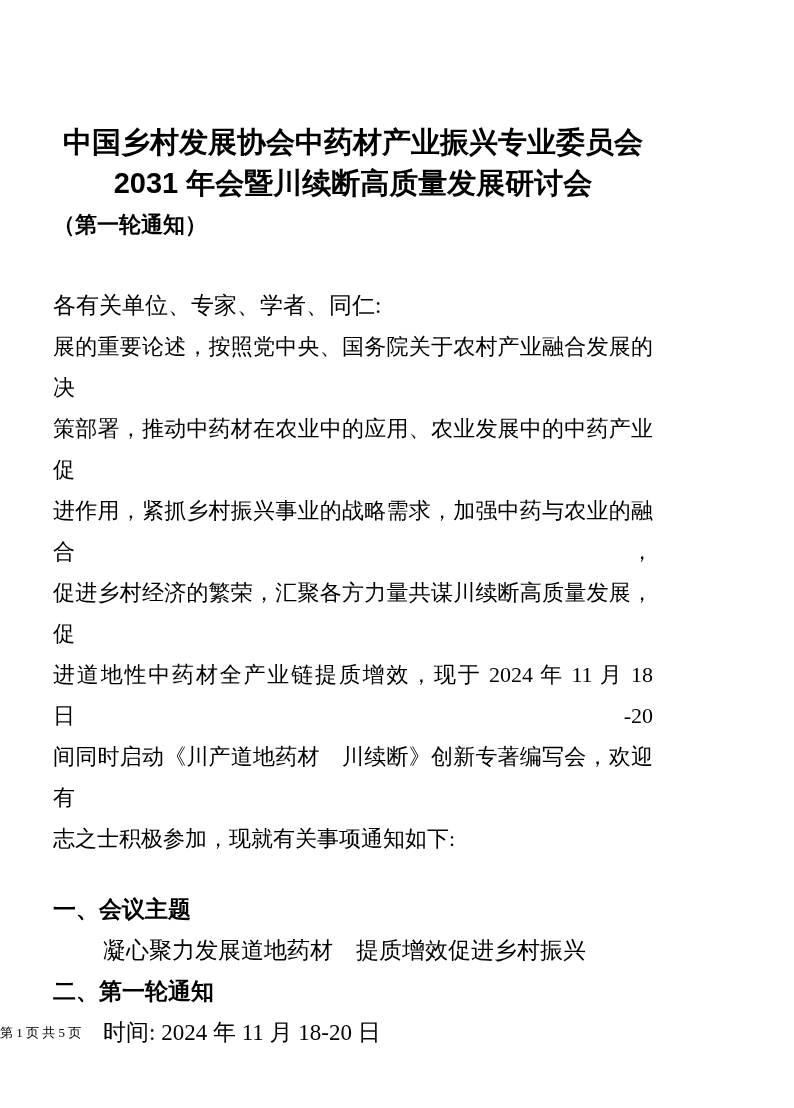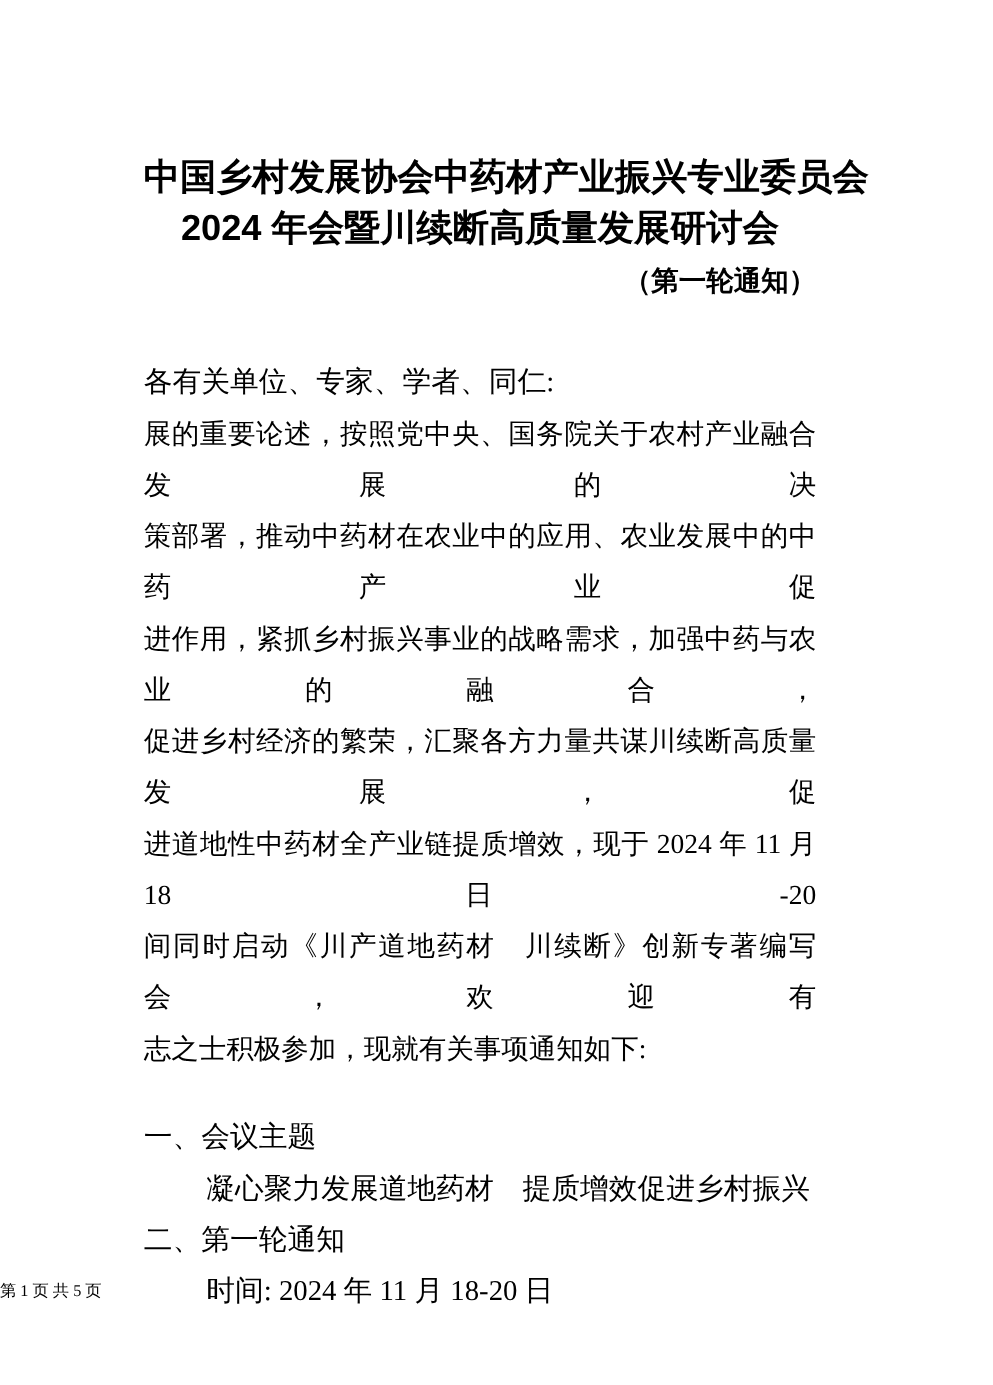--- a/index.html
+++ b/index.html
@@ -4,58 +4,58 @@
 <style>
   * { margin: 0; padding: 0; box-sizing: border-box; }
   html, body { background: #ffffff; }
   body { width: 794px; height: 1108px; overflow: hidden; }
   .page {
     position: relative;
     width: 747px;
     height: 1108px;
     background: #ffffff;
     color: #000000;
-    padding: 122px 94px 0 115px;
+    padding: 122px 94px 0 53px;
     overflow: hidden;
   }
   .title-line {
     font-family: "Liberation Sans", "DejaVu Sans", sans-serif;
     font-weight: bold;
     font-size: 29px;
     line-height: 41px;
     text-align: center;
     white-space: nowrap;
   }
   .subtitle {
     font-family: "Liberation Sans", "DejaVu Sans", sans-serif;
     font-weight: bold;
     font-size: 22px;
     line-height: 41px;
-    text-align: right;
+    text-align: left;
   }
   .salutation {
     margin-top: 40px;
     font-family: "Liberation Serif", "DejaVu Serif", serif;
     font-weight: normal;
     font-size: 23px;
     line-height: 41px;
   }
   .body-line {
     font-family: "Liberation Serif", "DejaVu Serif", serif;
     font-size: 22px;
     line-height: 41px;
     text-align: justify;
     text-align-last: justify;
     text-justify: inter-character;
   }
   .body-line.first { text-indent: 48px; }
   .body-line.last  { text-align-last: left; }
   .sec-heading {
     font-family: "Liberation Serif", "DejaVu Serif", serif;
-    font-weight: normal;
+    font-weight: bold;
     font-size: 23px;
     line-height: 41px;
   }
   .sec-heading.first { margin-top: 30px; }
   .sec-line {
     font-family: "Liberation Serif", "DejaVu Serif", serif;
     font-size: 23px;
     line-height: 41px;
     margin-left: 50px;
   }
@@ -70,21 +70,21 @@
     line-height: 18px;
     color: #000000;
   }
 </style>
 </head>
 <body>
 
 <div class="page">
 
   <div class="title-line">中国乡村发展协会中药材产业振兴专业委员会</div>
-  <div class="title-line">2024 年会暨川续断高质量发展研讨会</div>
+  <div class="title-line">2031 年会暨川续断高质量发展研讨会</div>
   <div class="subtitle">（第一轮通知）</div>
 
   <div class="salutation">各有关单位、专家、学者、同仁:</div>
 
   <div>
     <div class="body-line">展的重要论述，按照党中央、国务院关于农村产业融合发展的决</div>
     <div class="body-line">策部署，推动中药材在农业中的应用、农业发展中的中药产业促</div>
     <div class="body-line">进作用，紧抓乡村振兴事业的战略需求，加强中药与农业的融合，</div>
     <div class="body-line">促进乡村经济的繁荣，汇聚各方力量共谋川续断高质量发展，促</div>
     <div class="body-line">进道地性中药材全产业链提质增效，现于 2024 年 11 月 18 日-20</div>

